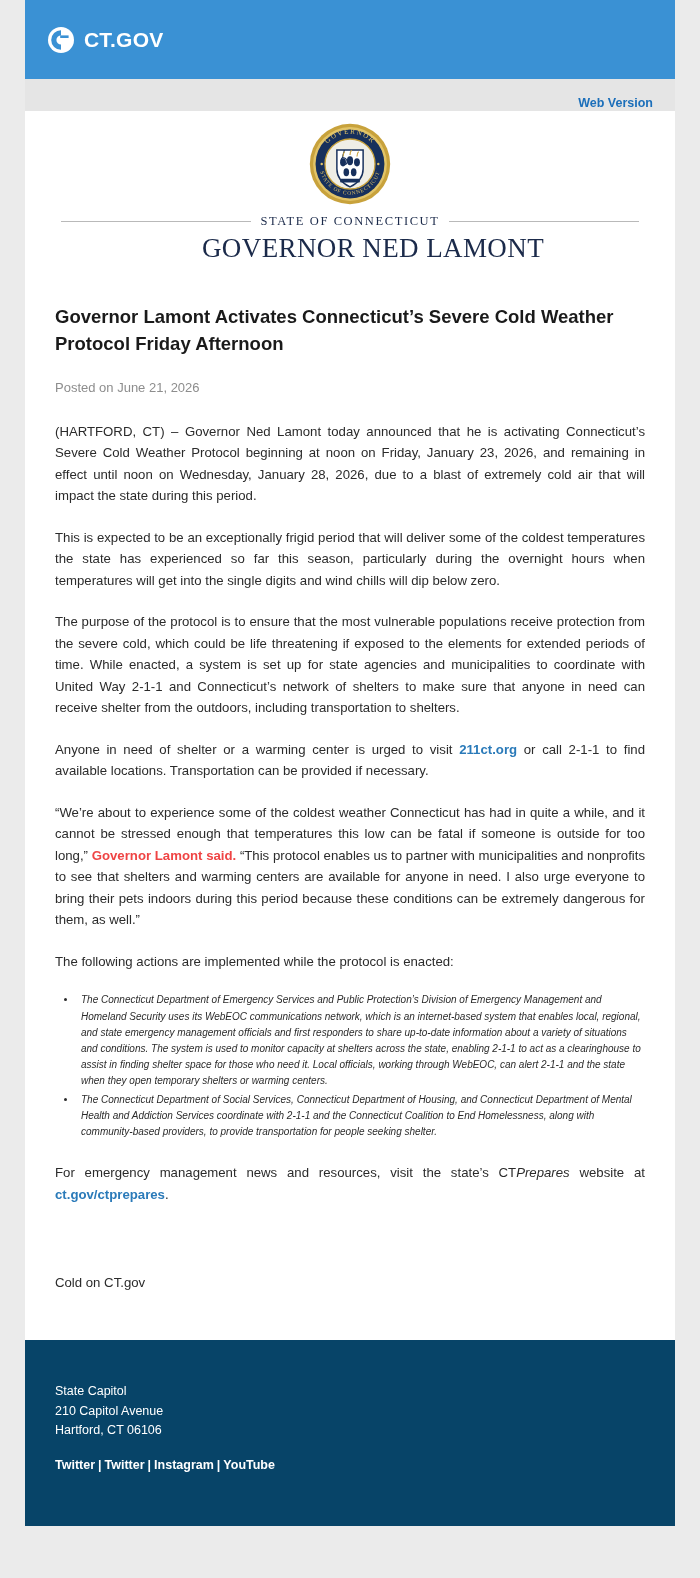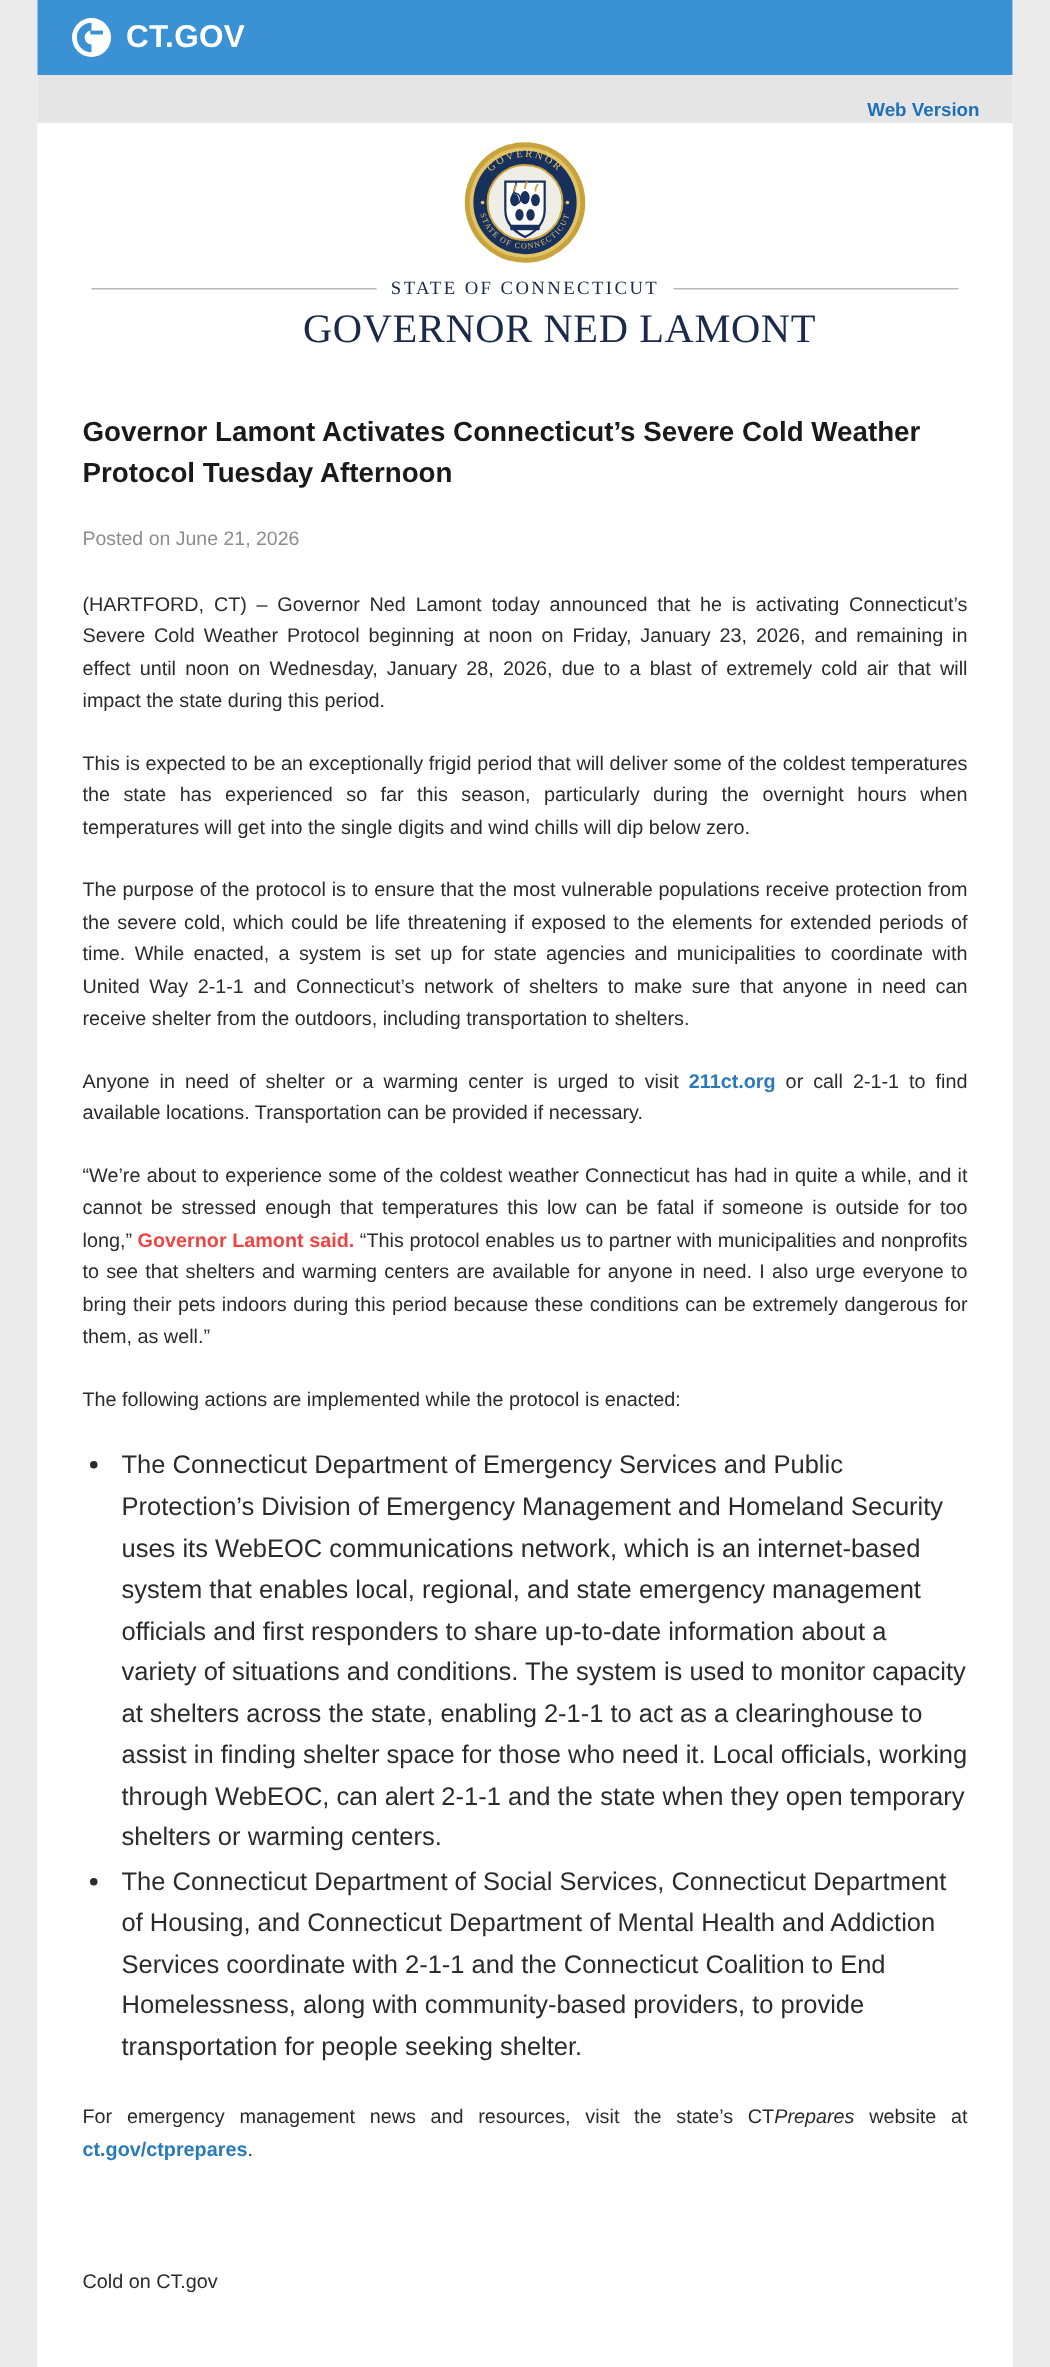--- a/index.html
+++ b/index.html
@@ -22,21 +22,21 @@
   .email-shell {
     width: 650px;
     margin: 0 auto;
     background: #ffffff;
     box-sizing: border-box;
   }
 
   
   .topbar {
     background: #3a91d4;
-    height: 50px;
+    height: 79px;
     display: flex;
     align-items: center;
     padding-left: 22px;
     box-sizing: border-box;
   }
   .brand {
     display: flex;
     align-items: center;
     gap: 9px;
   }
@@ -145,26 +145,27 @@
   }
   .bold { font-weight: bold; color: #ef4444; }
   .ital { font-style: italic; }
 
   ul.actions {
     margin: 0 0 22px 0;
     padding-left: 22px;
     list-style: disc;
   }
   ul.actions li {
-    font-size: 17px;
+    font-size: 10px;
     line-height: 1.62;
     color: #2b2b2b;
     text-align: left;
     margin: 0 0 2px 0;
     padding-left: 4px;
+    font-style: italic;
   }
 
   .readon {
     font-size: 13.2px;
     color: #2b2b2b;
     padding: 56px 0 0 0;
     margin: 0;
   }
   .article-tail { height: 50px; }
 
@@ -254,21 +255,21 @@
 
       <div class="statewrap">
         <span class="rule"></span>
         <span class="state-of">STATE OF CONNECTICUT</span>
         <span class="rule"></span>
       </div>
       <div class="gov-name">GOVERNOR NED LAMONT</div>
     </div>
 
     <div class="article">
-      <h1 class="headline">Governor Lamont Activates Connecticut’s Severe Cold Weather Protocol Tuesday Afternoon</h1>
+      <h1 class="headline">Governor Lamont Activates Connecticut’s Severe Cold Weather Protocol Friday Afternoon</h1>
       <div class="posted">Posted on June 21, 2026</div>
 
       <p class="body">(HARTFORD, CT) – Governor Ned Lamont today announced that he is activating Connecticut’s Severe Cold Weather Protocol beginning at noon on Friday, January 23, 2026, and remaining in effect until noon on Wednesday, January 28, 2026, due to a blast of extremely cold air that will impact the state during this period.</p>
       <p class="body">This is expected to be an exceptionally frigid period that will deliver some of the coldest temperatures the state has experienced so far this season, particularly during the overnight hours when temperatures will get into the single digits and wind chills will dip below zero.</p>
       <p class="body">The purpose of the protocol is to ensure that the most vulnerable populations receive protection from the severe cold, which could be life threatening if exposed to the elements for extended periods of time. While enacted, a system is set up for state agencies and municipalities to coordinate with United Way 2-1-1 and Connecticut’s network of shelters to make sure that anyone in need can receive shelter from the outdoors, including transportation to shelters.</p>
 
       <p class="body"><span>Anyone in need of shelter or a warming center is urged to visit </span><a class="inline-link">211ct.org</a><span> or call 2-1-1 to find available locations. Transportation can be provided if necessary.</span></p>
 
       <p class="body"><span>“We’re about to experience some of the coldest weather Connecticut has had in quite a while, and it cannot be stressed enough that temperatures this low can be fatal if someone is outside for too long,” </span><span class="bold">Governor Lamont said.</span><span> “This protocol enables us to partner with municipalities and nonprofits to see that shelters and warming centers are available for anyone in need. I also urge everyone to bring their pets indoors during this period because these conditions can be extremely dangerous for them, as well.”</span></p>
 

